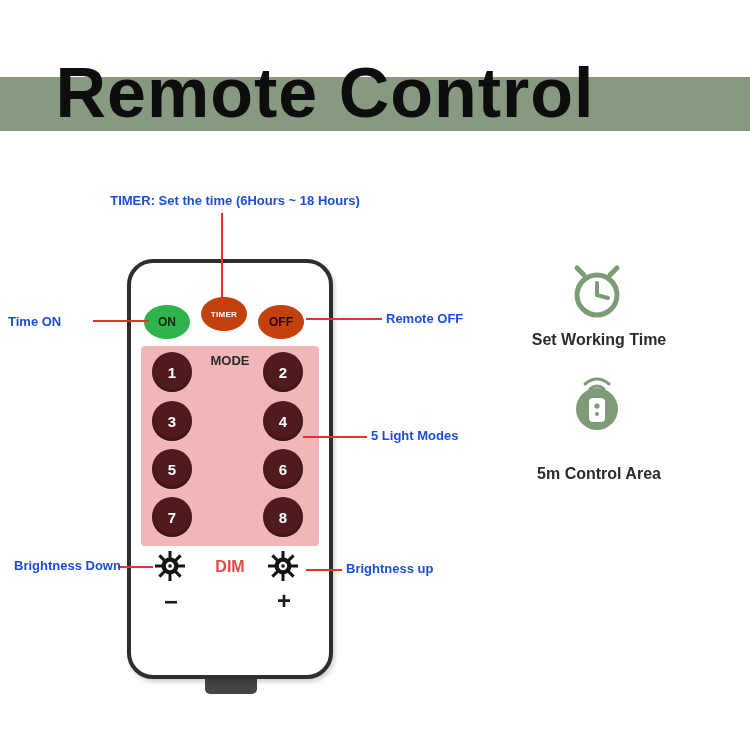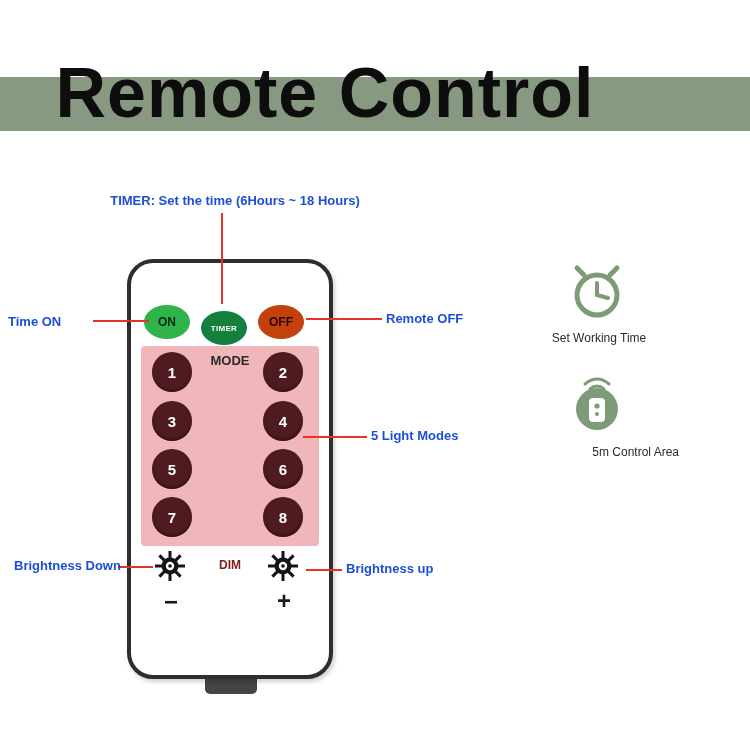--- a/index.html
+++ b/index.html
@@ -34,49 +34,49 @@
   .remote-body{
     position:absolute;left:127px;top:259px;width:206px;height:420px;box-sizing:border-box;
     background:#ffffff;border:4px solid #2e2e2e;border-radius:26px;z-index:2;
     box-shadow:2px 3px 4px rgba(0,0,0,0.18);
   }
   .pill{
     position:absolute;width:46px;height:34px;border-radius:50%;z-index:4;
     display:flex;align-items:center;justify-content:center;font-weight:bold;
   }
   .btn-on{left:144px;top:305px;background:#2fb44b;color:#0c2a10;font-size:12px;}
-  .btn-timer{left:201px;top:311px;background:#15803d;color:#ffffff;font-size:8px;letter-spacing:.3px;}
+  .btn-timer{left:201px;top:297px;background:#c2410c;color:#ffffff;font-size:8px;letter-spacing:.3px;}
   .btn-off{left:258px;top:305px;background:#c2410c;color:#2a0505;font-size:12px;}
   .mode-panel{position:absolute;left:141px;top:346px;width:178px;height:200px;background:#f1b6b9;border-radius:4px;z-index:3;}
   .mode-label{position:absolute;left:141px;top:353px;width:178px;text-align:center;
     font-size:13px;font-weight:bold;color:#2a2a2a;z-index:4;}
   .mode-btn{
     position:absolute;width:40px;height:40px;border-radius:50%;background:#4f1b20;z-index:4;
     color:#ffffff;font-size:15px;font-weight:bold;display:flex;align-items:center;justify-content:center;
     box-shadow:inset 0 -2px 3px rgba(0,0,0,0.35);
   }
   .mb-1{left:152px;top:352px;} .mb-2{left:263px;top:352px;}
   .mb-3{left:152px;top:401px;} .mb-4{left:263px;top:401px;}
   .mb-5{left:152px;top:449px;} .mb-6{left:263px;top:449px;}
   .mb-7{left:152px;top:497px;} .mb-8{left:263px;top:497px;}
   .sun-btn{position:absolute;width:32px;height:32px;z-index:4;}
   .sun-left{left:154px;top:550px;}
   .sun-right{left:267px;top:550px;}
   .dim-label{position:absolute;left:141px;top:558px;width:178px;text-align:center;
-    font-size:12px;font-weight:bold;color:#7f1d1d;z-index:4;}
+    font-size:16px;font-weight:bold;color:#ef4444;z-index:4;}
   .sign{position:absolute;z-index:4;font-weight:bold;color:#1b1b1b;font-size:24px;line-height:1;}
   .sign-minus{left:158px;top:590px;width:26px;text-align:center;}
   .sign-plus{left:271px;top:589px;width:26px;text-align:center;}
   
   .feature-icon{position:absolute;width:60px;height:60px;z-index:3;}
   .fi-clock{left:567px;top:262px;}
   .fi-signal{left:567px;top:372px;}
-  .feature-label{position:absolute;width:160px;text-align:center;font-size:12px;font-weight:normal;color:#2b2b2b;z-index:3;}
+  .feature-label{position:absolute;width:160px;text-align:center;font-size:16px;font-weight:bold;color:#2b2b2b;z-index:3;}
   .fl-clock{left:519px;top:331px;}
-  .fl-signal{left:519px;top:445px;text-align:right;}
+  .fl-signal{left:519px;top:465px;}
 </style>
 </head>
 <body>
 
 <div id="stage">
 
   <div class="banner-band"></div>
   <div class="page-title">Remote Control</div>
 
   <div class="callout callout-timer">TIMER: Set the time (6Hours ~ 18 Hours)</div>

